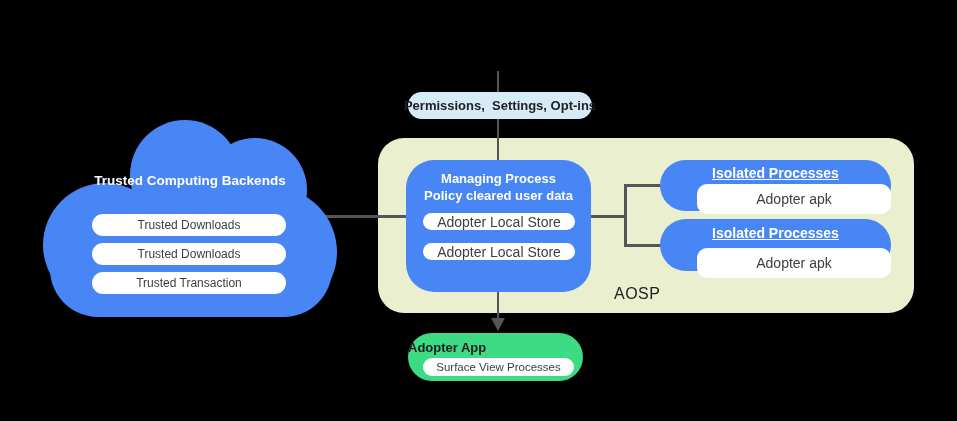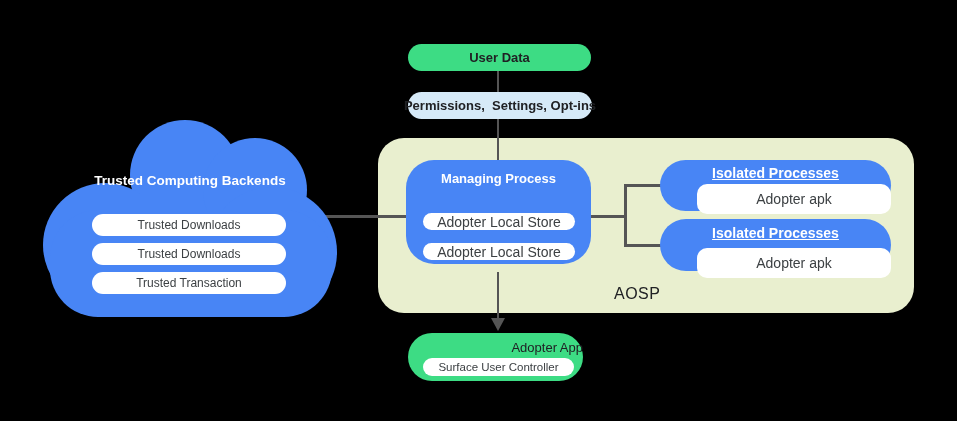--- a/index.html
+++ b/index.html
@@ -30,38 +30,38 @@
     border-radius:11px;z-index:4;display:flex;align-items:center;justify-content:center;
     font-size:12px;color:var(--pilltext);}
 
   
   .pill{position:absolute;display:flex;align-items:center;justify-content:center;z-index:3;}
   .green-pill{background:var(--green);}
   .lblue-pill{background:var(--lightblue);}
   .bold-dark{font-weight:bold;font-size:13px;color:var(--textdark);}
   .pre{white-space:pre;}
 
-  .managing-box{position:absolute;left:406px;top:160px;width:185px;height:104px;
+  .managing-box{position:absolute;left:406px;top:160px;width:185px;height:132px;
     background:var(--blue);border-radius:28px;z-index:3;}
   .managing-title{position:absolute;left:0;top:10px;width:100%;text-align:center;
     color:var(--white);font-weight:bold;font-size:13px;line-height:17px;}
   .white-inner{position:absolute;background:var(--white);display:flex;align-items:center;
     justify-content:center;color:var(--pilltext);}
   .store-pill{left:17px;width:152px;height:17px;border-radius:9px;font-size:14px;}
 
   .iso-box{position:absolute;left:660px;width:231px;background:var(--blue);
     border-radius:26px;z-index:3;}
   .iso-title{position:absolute;left:0;width:100%;text-align:center;color:var(--white);
     font-weight:bold;font-size:14px;text-decoration:underline;}
   .apk-pill{left:37px;width:194px;height:30px;border-radius:10px;font-size:14px;}
 
   .adopter-box{position:absolute;left:408px;top:333px;width:175px;height:48px;
     background:var(--green);border-radius:24px;z-index:3;}
-  .adopter-title{position:absolute;left:0;top:7px;width:100%;text-align:right;
-    font-weight:normal;font-size:13px;color:var(--textdark);}
+  .adopter-title{position:absolute;left:0;top:7px;width:100%;text-align:left;
+    font-weight:bold;font-size:13px;color:var(--textdark);}
   .svc-pill{left:15px;top:25px;width:151px;height:18px;border-radius:9px;font-size:11.5px;}
 </style>
 </head>
 <body>
 
 <div class="stage">
 
   <div class="aosp-box"></div>
   <div class="aosp-label">AOSP</div>
 
@@ -80,40 +80,40 @@
     <div class="cloud-part round" style="left:203px;top:138px;width:104px;height:104px"></div>
     <div class="cloud-part round" style="left:43px;top:183px;width:124px;height:124px"></div>
     <div class="cloud-part round" style="left:207px;top:187px;width:130px;height:130px"></div>
     <div class="cloud-part" style="left:50px;top:210px;width:282px;height:107px;border-radius:48px"></div>
     <div class="cloud-title">Trusted Computing Backends</div>
     <div class="cloud-pill" style="top:214px">Trusted Downloads</div>
     <div class="cloud-pill" style="top:243px">Trusted Downloads</div>
     <div class="cloud-pill" style="top:272px">Trusted Transaction</div>
   </div>
 
-  <div class="pill green-pill bold-dark" style="left:408px;top:44px;width:183px;height:27px;border-radius:14px">User Data</div>
 
   <div class="pill lblue-pill bold-dark pre" style="left:408px;top:92px;width:184px;height:27px;border-radius:14px">Permissions,  Settings, Opt-ins</div>
 
   <div class="managing-box">
     <div class="managing-title">
       <div>Managing Process</div>
+      <div>Policy cleared user data</div>
     </div>
     <div class="white-inner store-pill" style="top:53px">Adopter Local Store</div>
     <div class="white-inner store-pill" style="top:83px">Adopter Local Store</div>
   </div>
 
   <div class="iso-box" style="top:160px;height:51px">
     <div class="iso-title" style="top:5px">Isolated Processes</div>
     <div class="white-inner apk-pill" style="top:24px">Adopter apk</div>
   </div>
 
   <div class="iso-box" style="top:219px;height:52px">
     <div class="iso-title" style="top:6px">Isolated Processes</div>
     <div class="white-inner apk-pill" style="top:29px">Adopter apk</div>
   </div>
 
   <div class="adopter-box">
     <div class="adopter-title">Adopter App</div>
-    <div class="white-inner svc-pill">Surface User Controller</div>
+    <div class="white-inner svc-pill">Surface View Processes</div>
   </div>
 
 </div>
 
 </body></html>

